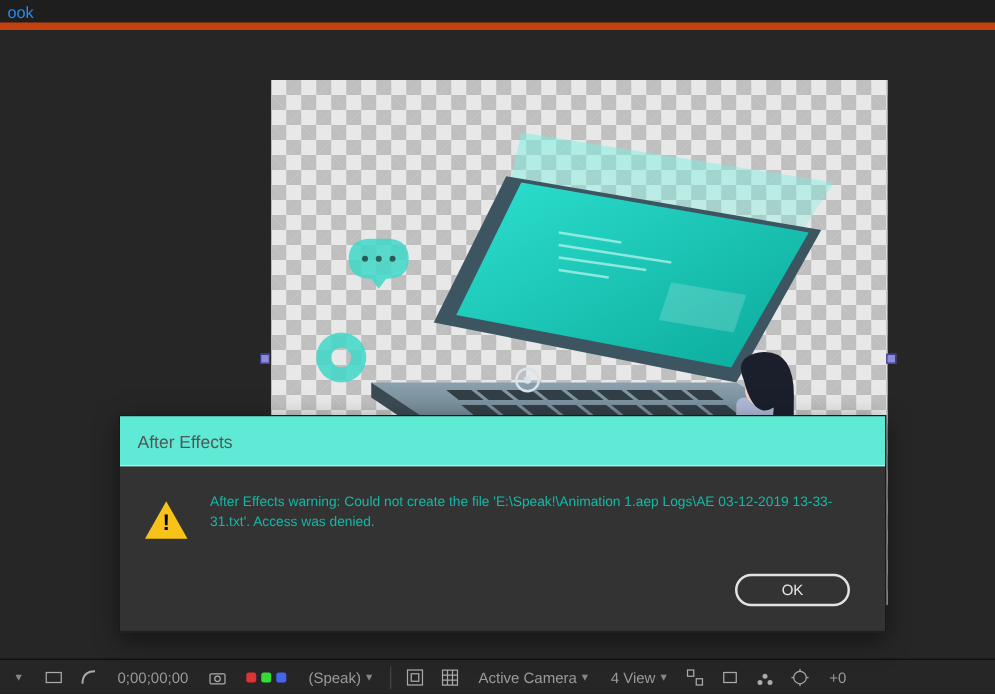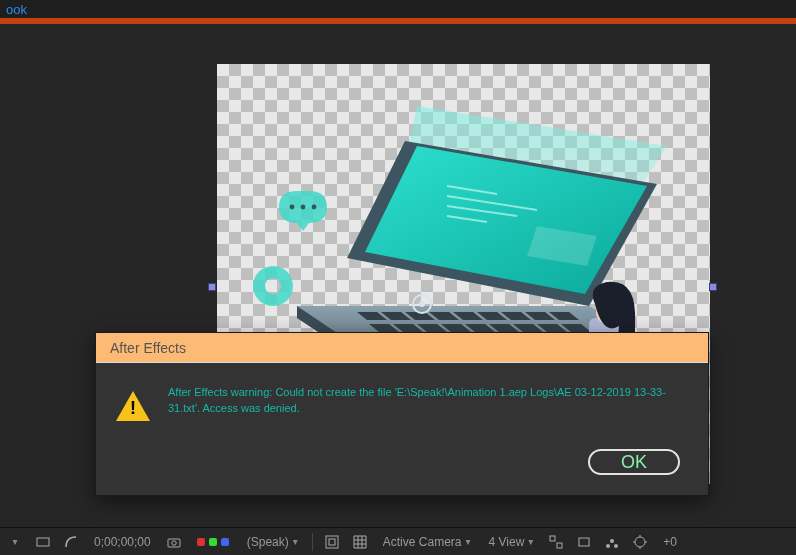--- a/index.html
+++ b/index.html
@@ -121,23 +121,23 @@
     position: absolute;
     left: 95px;
     top: 332px;
     width: 614px;
     background: #333333;
     border: 1px solid #1a1a1a;
     box-shadow: 0 6px 18px rgba(0,0,0,0.5);
     font-size: 13px;
   }
   .dialog-title {
-    background: #fdba74;
+    background: #5eead4;
     color: #555;
-    height: 30px;
+    height: 40px;
     display: flex;
     align-items: center;
     padding: 0 14px;
     font-size: 14px;
     border-bottom: 1px solid #ddd;
   }
   .dialog-body {
     display: flex;
     align-items: flex-start;
     gap: 18px;
@@ -177,22 +177,22 @@
     display: flex;
     justify-content: flex-end;
     padding: 10px 28px 20px 20px;
   }
   .ok-btn {
     width: 92px;
     height: 26px;
     border: 2px solid #e3e3e3;
     border-radius: 13px;
     background: transparent;
-    color: #86efac;
-    font-size: 18px;
+    color: #e5e5e5;
+    font-size: 12px;
     cursor: pointer;
   }
 </style>
 </head>
 <body>
 
 <div class="topbar">
   <span class="menu-link">ook</span>
 </div>
 

